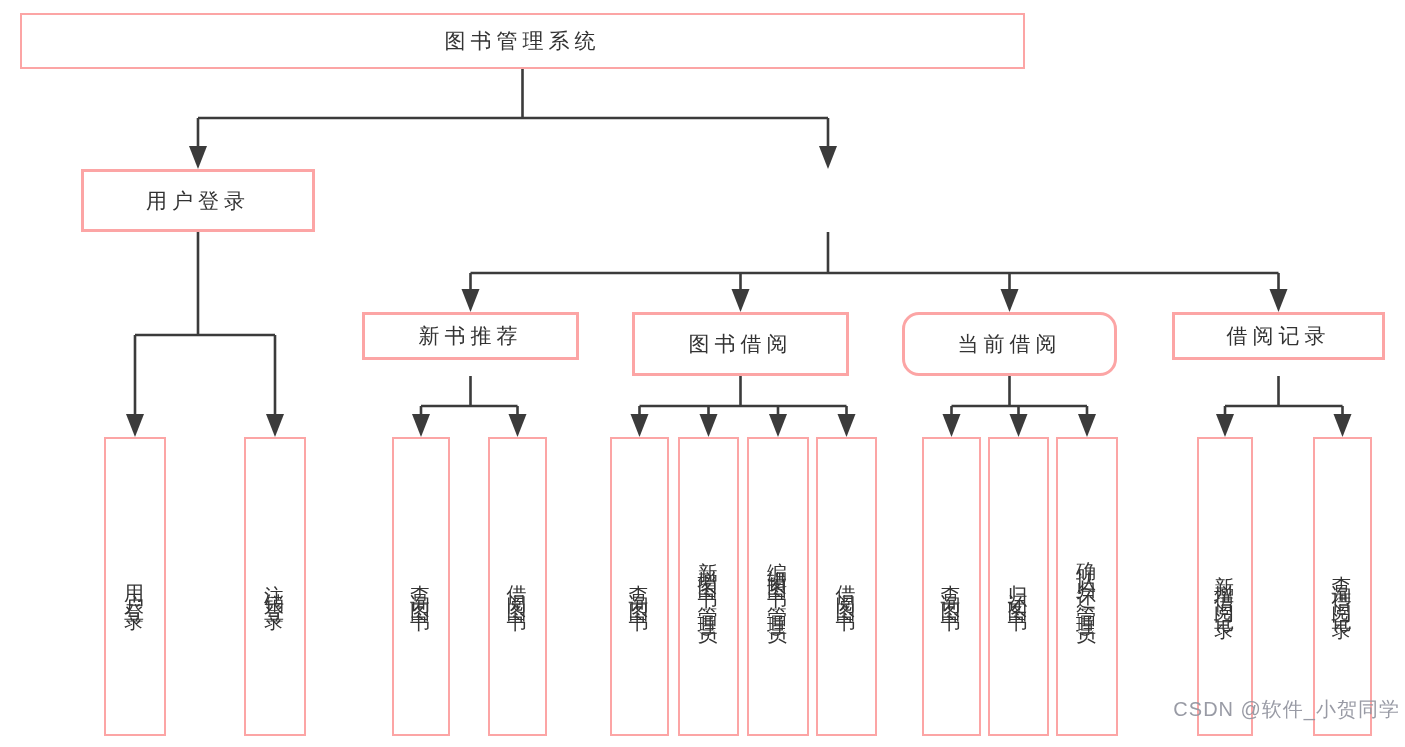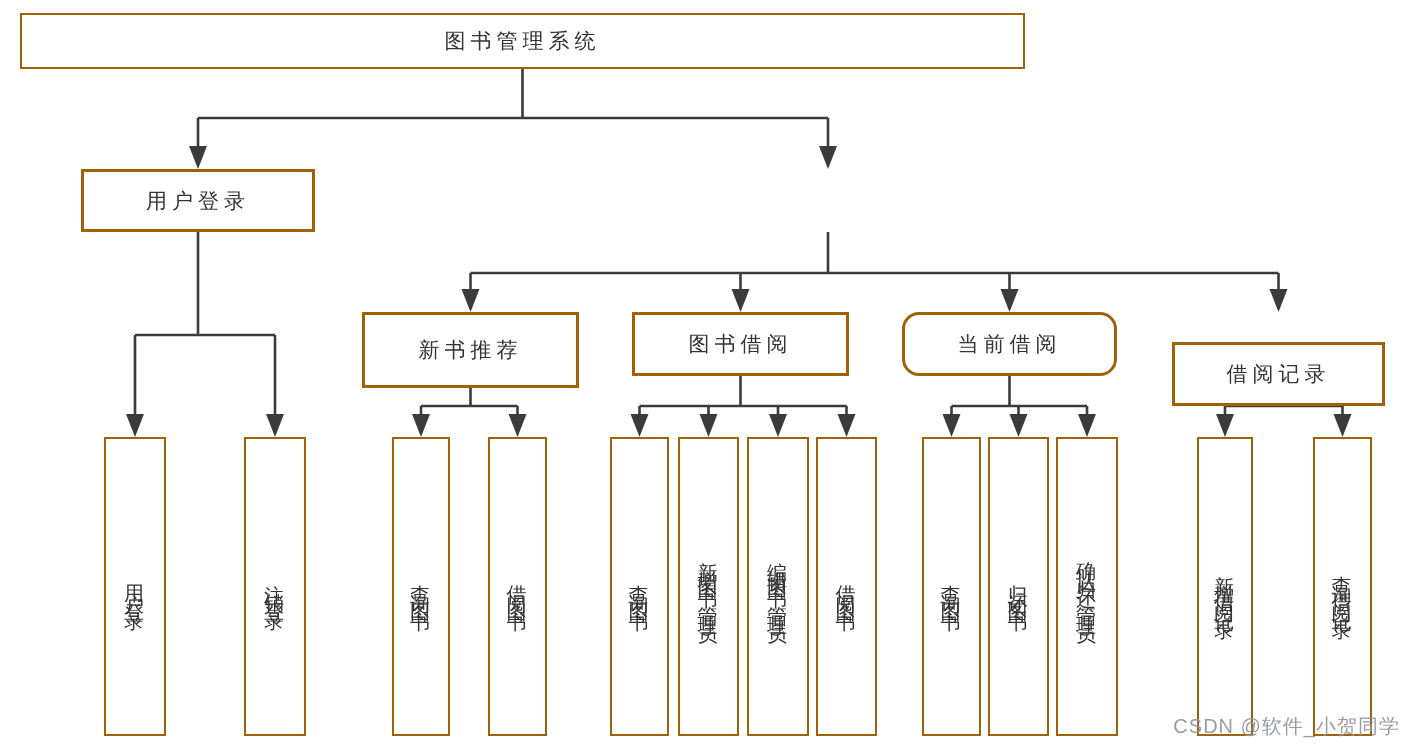--- a/index.html
+++ b/index.html
@@ -26,21 +26,21 @@
     fill: none;
   }
   svg.connectors polygon {
     fill: #3b3b3b;
     stroke: none;
   }
 
   .box {
     position: absolute;
     background: #ffffff;
-    border: 3px solid #a16207;
+    border: 3px solid #fca5a5;
     display: flex;
     align-items: center;
     justify-content: center;
     font-size: 21px;
     letter-spacing: 5px;
     color: #333333;
     z-index: 2;
     white-space: nowrap;
   }
   .root-box { border-width: 2px; font-size: 21px; }
@@ -50,35 +50,35 @@
     text-orientation: mixed;
     font-size: 20px;
     letter-spacing: 9px;
     border-width: 2.5px;
     white-space: normal;
   }
 
   .watermark {
     position: absolute;
     right: 5px;
-    bottom: 7px;
+    bottom: 24px;
     font-size: 20px;
     letter-spacing: 1px;
     color: rgba(148, 150, 160, 0.95);
     z-index: 5;
   }
 
   
   #node-root       { left: 20px;   top: 13px;  width: 1005px; height: 56px; }
   #node-login      { left: 81px;   top: 169px; width: 234px;  height: 63px; }
   #node-mgmt       { left: 711px;  top: 169px; width: 234px;  height: 63px; }
-  #node-g0         { left: 362px;  top: 312px; width: 217px;  height: 76px; }
+  #node-g0         { left: 362px;  top: 312px; width: 217px;  height: 48px; }
   #node-g1         { left: 632px;  top: 312px; width: 217px;  height: 64px; font-family: Liberation Serif, serif; }
   #node-g2         { left: 902px;  top: 312px; width: 215px;  height: 64px; border-radius: 17px; }
-  #node-g3         { left: 1172px; top: 312px; width: 213px;  height: 64px; margin-top: 30px; }
+  #node-g3         { left: 1172px; top: 312px; width: 213px;  height: 48px; }
 
   .leaf { top: 437px; height: 299px; }
   #leaf-0  { left: 104px;  width: 62px; }
   #leaf-1  { left: 244px;  width: 62px; }
   #leaf-2  { left: 392px;  width: 58px; }
   #leaf-3  { left: 488px;  width: 59px; }
   #leaf-4  { left: 610px;  width: 59px; }
   #leaf-5  { left: 678px;  width: 61px; }
   #leaf-6  { left: 747px;  width: 62px; }
   #leaf-7  { left: 816px;  width: 61px; }

